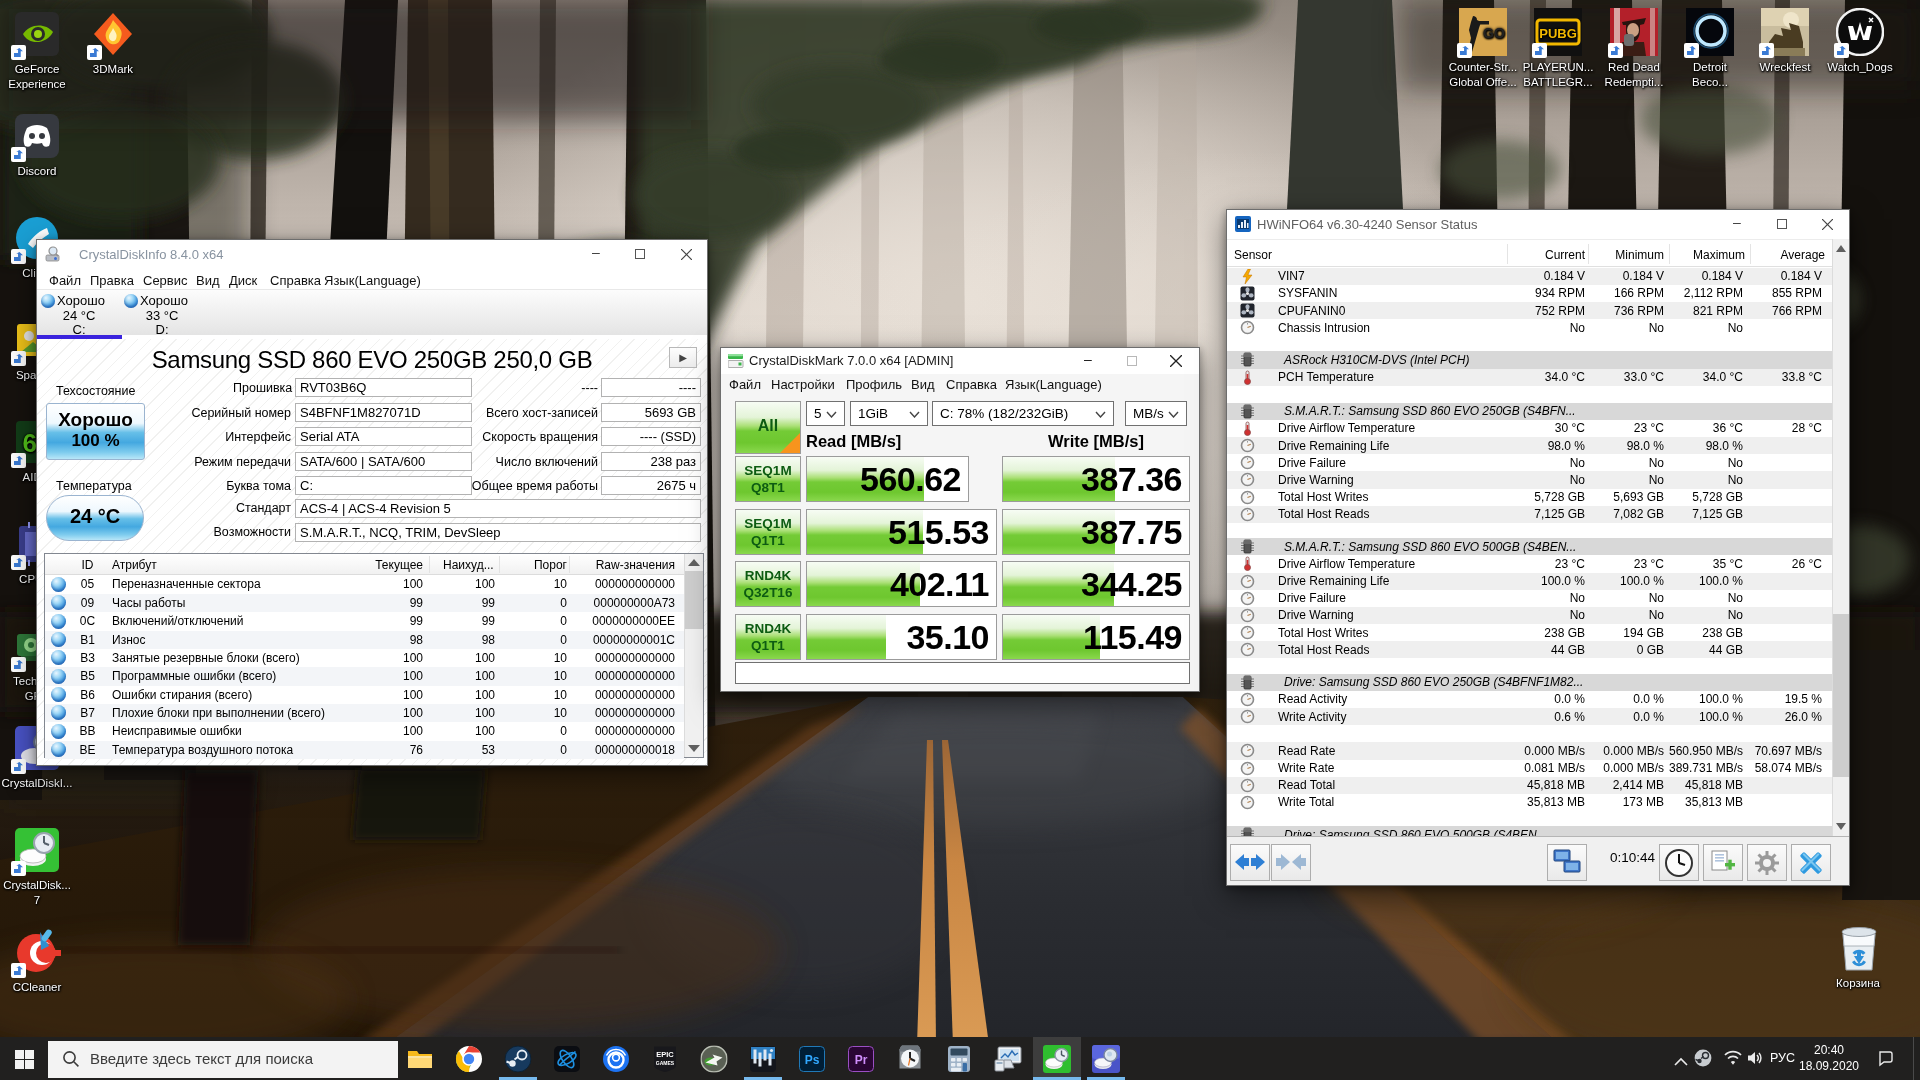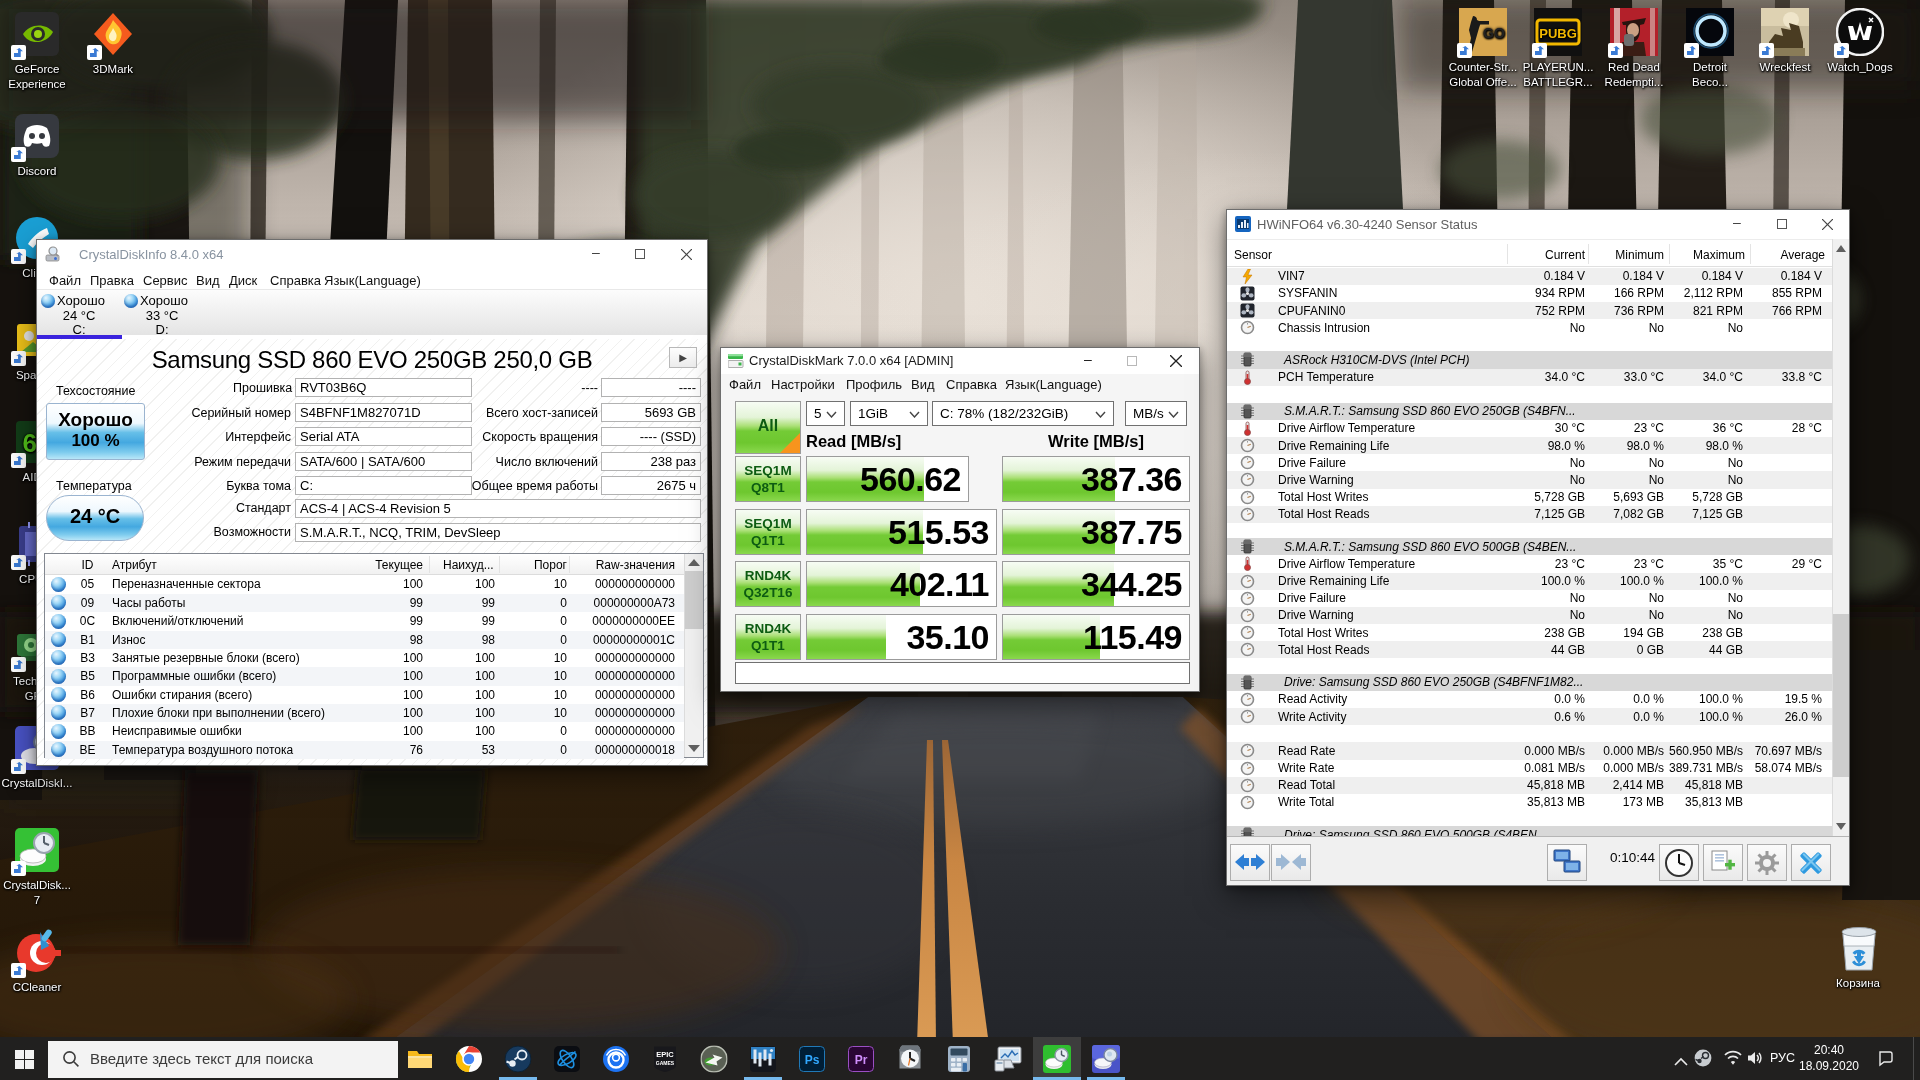--- a/index.html
+++ b/index.html
@@ -892,21 +892,21 @@
 <div class="hrow" style="top:288.4px;background:#ffffff">
           <svg class="hico" viewBox="0 0 15 15">
             <rect x="6" y="1" width="3" height="9" rx="1.5" fill="#e8e8e8" stroke="#8a4a4a" stroke-width="0.8"></rect>
             <rect x="6.7" y="4" width="1.6" height="6" fill="#d03030"></rect>
             <circle cx="7.5" cy="11.5" r="3" fill="#d03030" stroke="#8a4a4a" stroke-width="0.8"></circle>
           </svg>
           <span class="lbl">Drive Airflow Temperature</span>
           <span class="v" style="left:258px;width:100px">23 °C</span>
           <span class="v" style="left:337px;width:100px">23 °C</span>
           <span class="v" style="left:416px;width:100px">35 °C</span>
-          <span class="v" style="left:495px;width:100px">29 °C</span>
+          <span class="v" style="left:495px;width:100px">26 °C</span>
         </div>
 <div class="hrow" style="top:305.6px;background:#efefef">
           <svg class="hico" viewBox="0 0 15 15">
             <circle cx="7.5" cy="7.5" r="6" fill="#f4f4f4" stroke="#8a8a8a" stroke-width="1.6"></circle>
             <line x1="7.5" y1="7.5" x2="10.8" y2="6.2" stroke="#b08050" stroke-width="1.2"></line>
             <line x1="7.5" y1="3" x2="7.5" y2="4.6" stroke="#999" stroke-width="1"></line>
           </svg>
           <span class="lbl">Drive Remaining Life</span>
           <span class="v" style="left:258px;width:100px">100.0 %</span>
           <span class="v" style="left:337px;width:100px">100.0 %</span>

